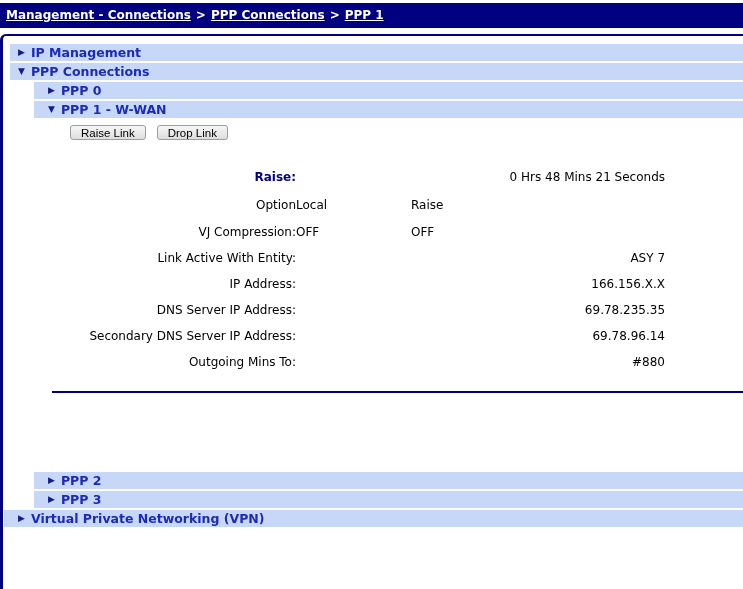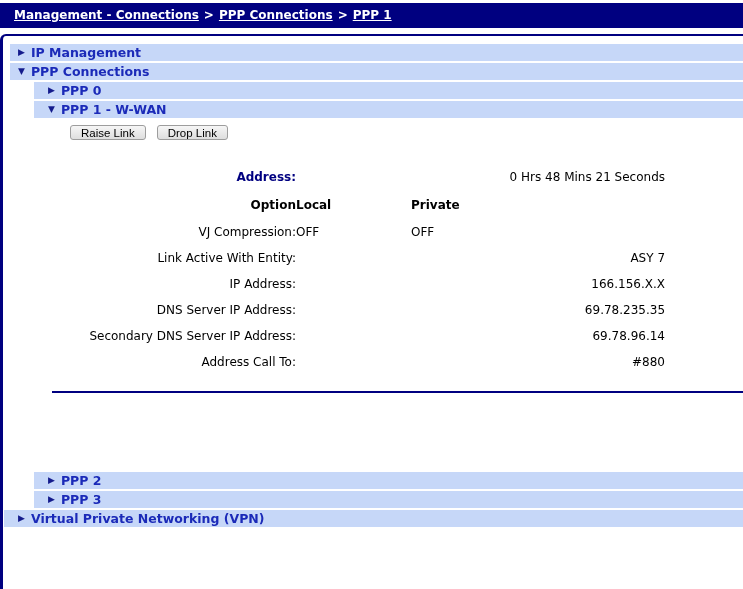--- a/index.html
+++ b/index.html
@@ -11,21 +11,21 @@
     font-size: 12px; color: #000000;
   }
 
   
   .breadcrumb {
     margin-top: 3px;
     height: 25px; line-height: 25px;
     background: #000080;
     color: #ffffff;
     font-weight: bold;
-    padding-left: 14px;
+    padding-left: 6px;
     white-space: nowrap;
   }
   .breadcrumb a {
     color: #ffffff;
     text-decoration: underline;
     cursor: pointer;
   }
   .breadcrumb .sep { margin: 0 5px; text-decoration: none; }
 
   
@@ -80,21 +80,21 @@
     border-collapse: collapse;
     table-layout: fixed;
     width: 662px;
     margin-top: 24px;
     font-size: 12px;
   }
   table.info td { height: 26px; vertical-align: middle; padding: 0; }
   td.lbl { text-align: right; padding-right: 8px; }
   td.center { }
   td.val-left { text-align: right; padding-left: 7px; }
-  tr.headers td { font-weight: bold; height: 29px; }
+  tr.headers td { font-weight: normal; height: 29px; }
   .uptime-lbl { color: #000080; font-weight: bold; }
 
   hr.divider {
     border: none;
     border-top: 2px solid #000080;
     margin: 16px 0 0 49px;
     height: 0;
   }
   .gap { height: 79px; }
 </style>
@@ -133,27 +133,27 @@
     </div>
 
     <table class="info">
       <colgroup>
           <col style="width:293px">
           <col style="width:115px">
           <col style="width:254px">
         </colgroup>
       <tbody>
           <tr>
-        <td class="lbl uptime-lbl">Address:</td>
+        <td class="lbl uptime-lbl">Raise:</td>
         <td class="val-left" colspan="2">0 Hrs 48 Mins 21 Seconds</td>
       </tr>
       <tr class="headers">
         <td class="lbl">Option</td>
         <td class="center">Local</td>
-        <td class="center">Private</td>
+        <td class="center">Raise</td>
       </tr>
       <tr>
         <td class="lbl">VJ Compression:</td>
         <td class="center">OFF</td>
         <td class="center">OFF</td>
       </tr>
       <tr>
         <td class="lbl">Link Active With Entity:</td>
         <td class="val-left" colspan="2">ASY 7</td>
       </tr>
@@ -163,21 +163,21 @@
       </tr>
       <tr>
         <td class="lbl">DNS Server IP Address:</td>
         <td class="val-left" colspan="2">69.78.235.35</td>
       </tr>
       <tr>
         <td class="lbl">Secondary DNS Server IP Address:</td>
         <td class="val-left" colspan="2">69.78.96.14</td>
       </tr>
       <tr>
-        <td class="lbl">Address Call To:</td>
+        <td class="lbl">Outgoing Mins To:</td>
         <td class="val-left" colspan="2">#880</td>
       </tr>
     </tbody>
       </table>
 
     <hr class="divider">
   </div>
 
   <div class="gap"></div>
 

